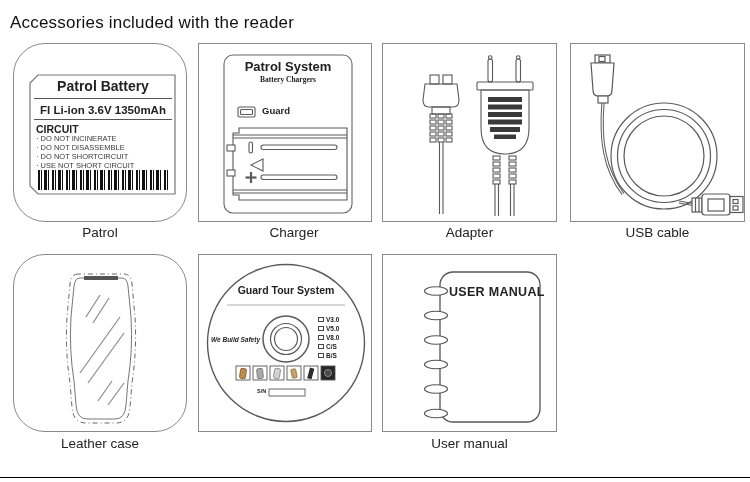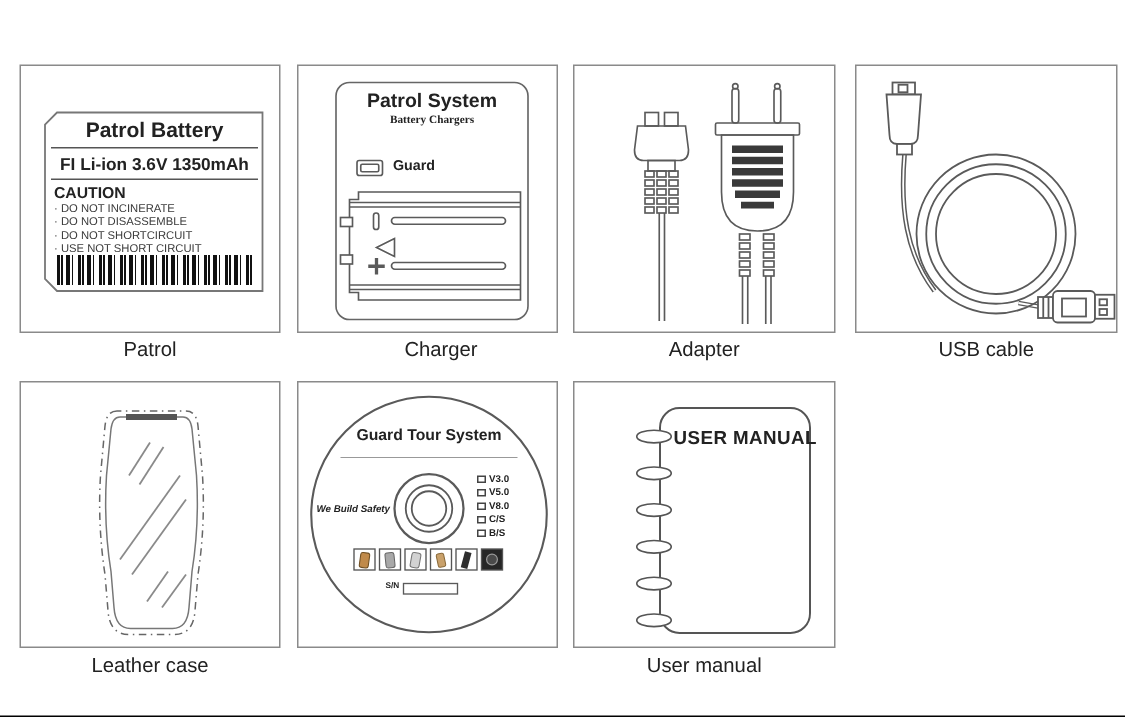--- a/index.html
+++ b/index.html
@@ -8,21 +8,21 @@
     position:relative; width:750px; height:482px; background:#ffffff;
     font-family:"Liberation Sans", sans-serif; overflow:hidden; color:#1c1c1c;
   }
   .page-title {
     position:absolute; left:10px; top:13px; font-size:17px; color:#111;
     letter-spacing:.2px;
   }
   .box { position:absolute; border:1px solid #8a8a8a; background:#fff; }
   .r1 { top:43px; height:179px; }
   .r2 { top:254px; height:178px; }
-  .c1 { left:13px;  width:174px; }
+  .c1 { left:13px;  width:174px;border-radius:32px; }
   .c2 { left:198px; width:174px;padding-left:18px; }
   .c3 { left:382px; width:175px; }
   .c4 { left:570px; width:175px; }
   .box svg { position:absolute; left:0; top:0; }
   .cap { position:absolute; text-align:center; font-size:13.5px; color:#222; }
   .cap.r1 { top:225px; height:18px; }
   .cap.r2 { top:436px; height:18px; }
   .bottom-rule { position:absolute; left:0; top:477px; width:750px; height:1px; background:#000; }
 
   
@@ -57,28 +57,29 @@
 
   
   .man-title { position:absolute; left:66px; top:30px; font-size:12.5px; font-weight:bold;
                letter-spacing:.3px; color:#222; }
 </style>
 </head>
 <body>
 
 <div class="canvas">
 
+  <div class="page-title">Accessories included with the reader</div>
 
   <div class="box r1 c1">
     <svg width="174" height="179" viewBox="0 0 174 179" fill="none" stroke="#5a5a5a" stroke-width="1.2">
       <path d="M 24,31 L 161,31 L 161,150 L 24,150 L 16,142 L 16,39 Z" fill="#fff" stroke="#777"></path>
     </svg>
     <div class="bat-title">Patrol Battery</div>
     <div class="bat-spec">FI Li-ion 3.6V 1350mAh</div>
-    <div class="bat-caution">CAUTION</div>
+    <div class="bat-caution">CIRCUIT</div>
     <div class="bat-list">
       <span>DO NOT INCINERATE</span>
       <span>DO NOT DISASSEMBLE</span>
       <span>DO NOT SHORTCIRCUIT</span>
       <span>USE NOT SHORT CIRCUIT</span>
     </div>
     <div class="barcode"></div>
   </div>
 
   <div class="box r1 c2">

